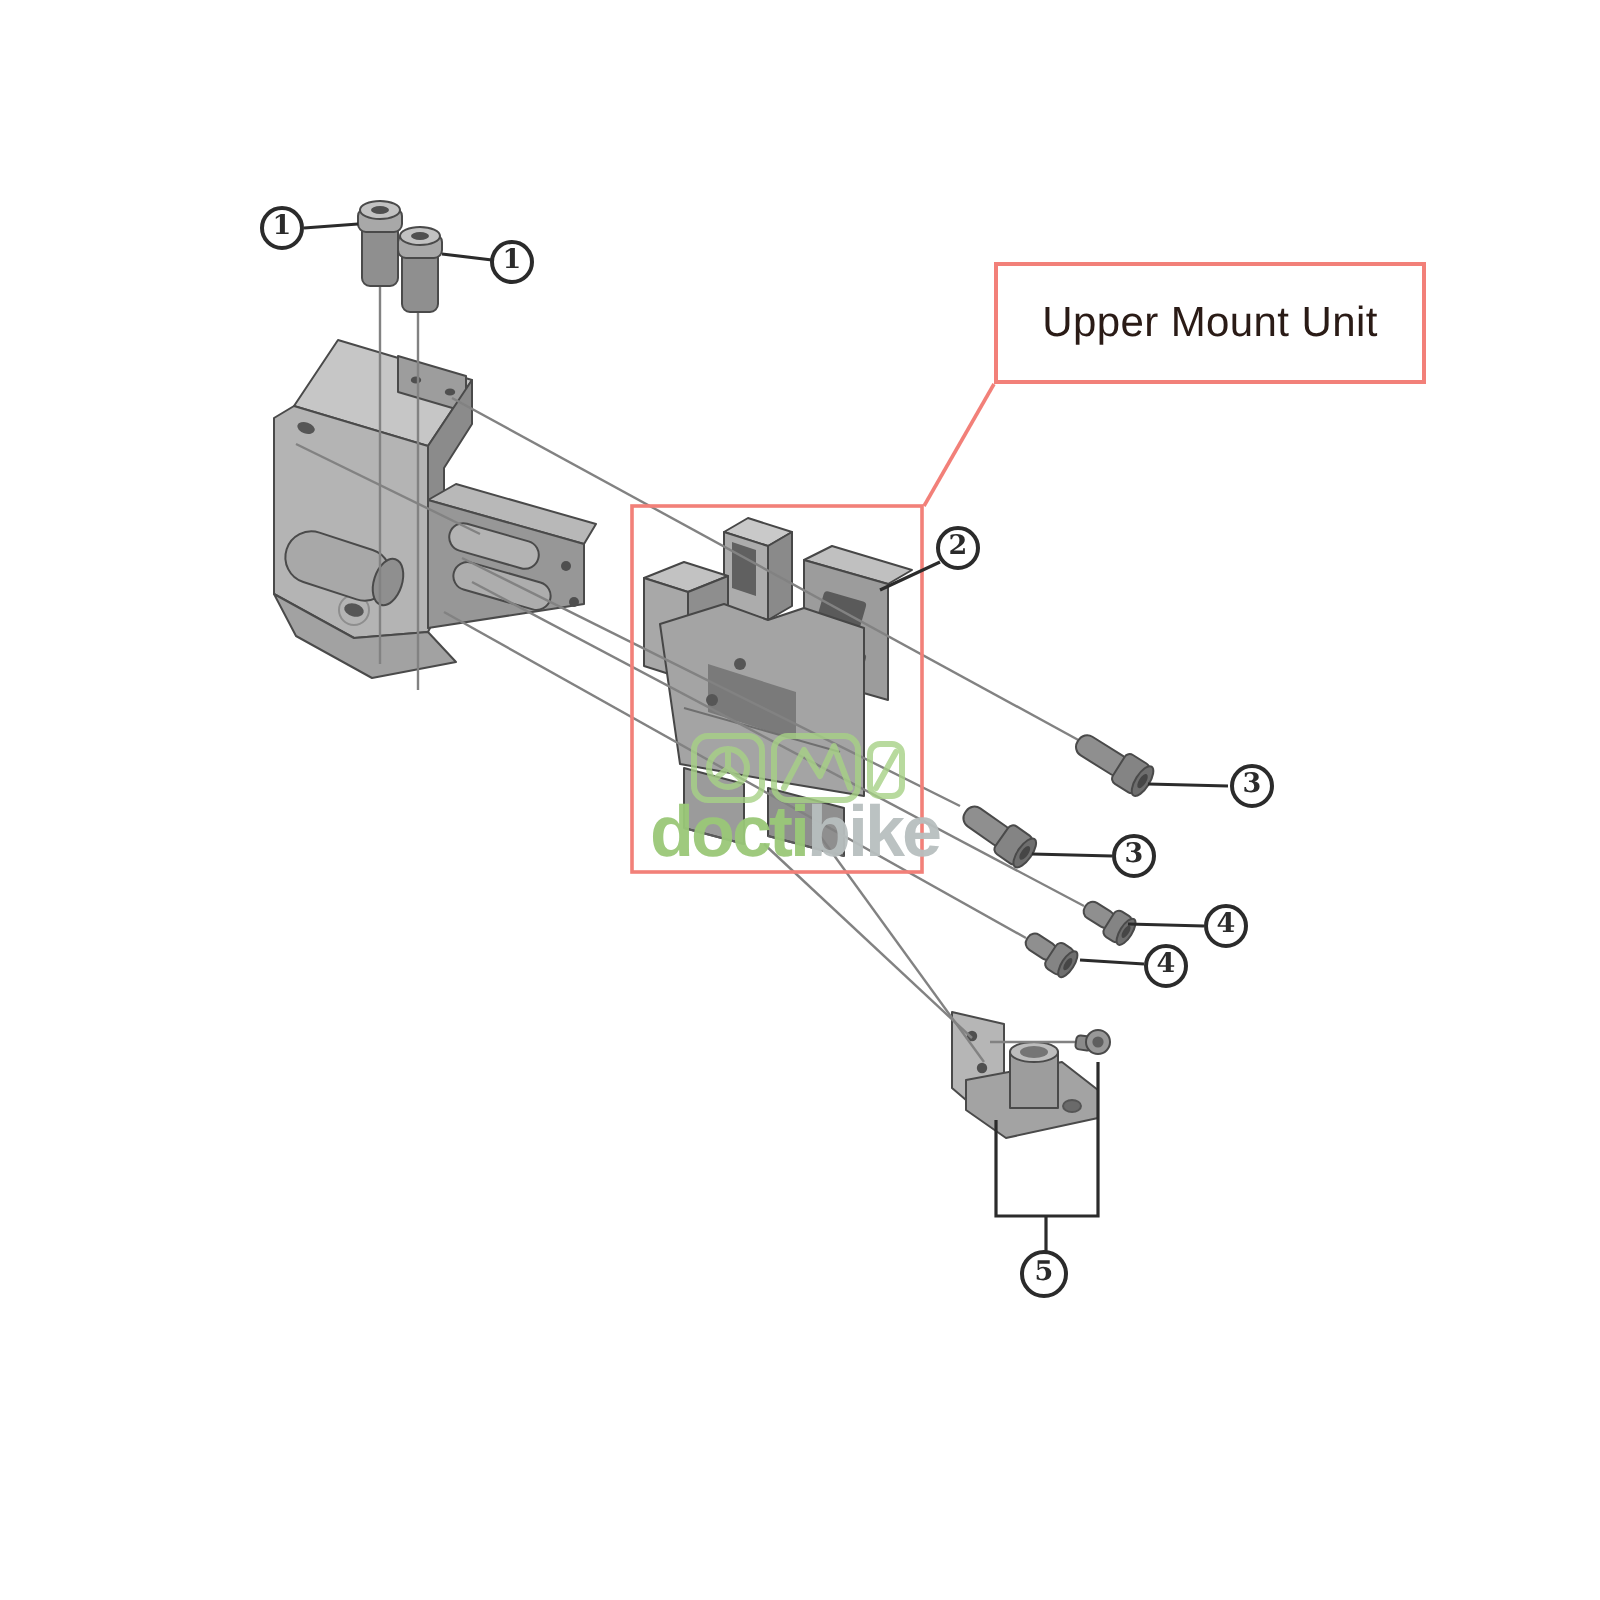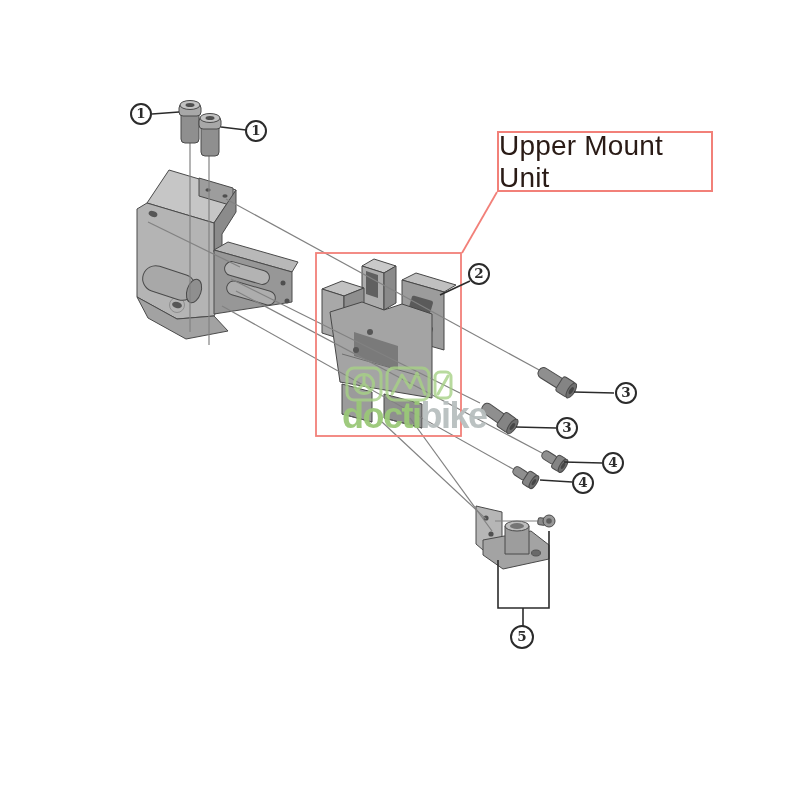--- a/index.html
+++ b/index.html
@@ -7,32 +7,32 @@
          font-family:"Liberation Sans",sans-serif;}
   .layer{position:absolute;left:0;top:0;width:800px;height:800px;}
   
   .axis{stroke:var(--line-gray);stroke-width:1.2;fill:none;}
   .leader{stroke:var(--callout-ink);stroke-width:1.6;fill:none;}
   .redln{stroke:var(--red-accent);stroke-width:1.8;fill:none;}
   
   .label-box{position:absolute;left:497px;top:131px;width:212px;height:57px;
              border:2px solid var(--red-accent);background:#fff;
              display:flex;align-items:center;justify-content:center;}
-  .label-box span{font-size:28px;color:var(--label-ink);letter-spacing:.2px;}
+  .label-box span{font-size:21px;color:var(--label-ink);letter-spacing:.2px;}
   
   .callout{position:absolute;width:22px;height:22px;box-sizing:border-box;
            border:2px solid var(--callout-ink);border-radius:50%;background:#fff;
            display:flex;align-items:center;justify-content:center;}
   .callout span{font-family:"DejaVu Serif",serif;font-weight:700;font-size:13.5px;
                 color:var(--callout-ink);line-height:1;}
   
   .watermark{position:absolute;left:0;top:0;pointer-events:none;}
   .wm-logo{position:absolute;left:345px;top:366px;width:108px;height:36px;opacity:.8;}
   .wm-text{position:absolute;left:325px;top:398px;font-weight:700;font-size:36px;
-           letter-spacing:-1.5px;line-height:1;opacity:.95;margin-left:17px;}
+           letter-spacing:-1.5px;line-height:1;opacity:.95;}
   .wm-green{color:var(--watermark-green);}
   .wm-gray{color:var(--watermark-gray);}
 </style>
 </head>
 <body>
 
 <div class="stage">
 
   <svg class="layer" viewBox="0 0 800 800">
 

